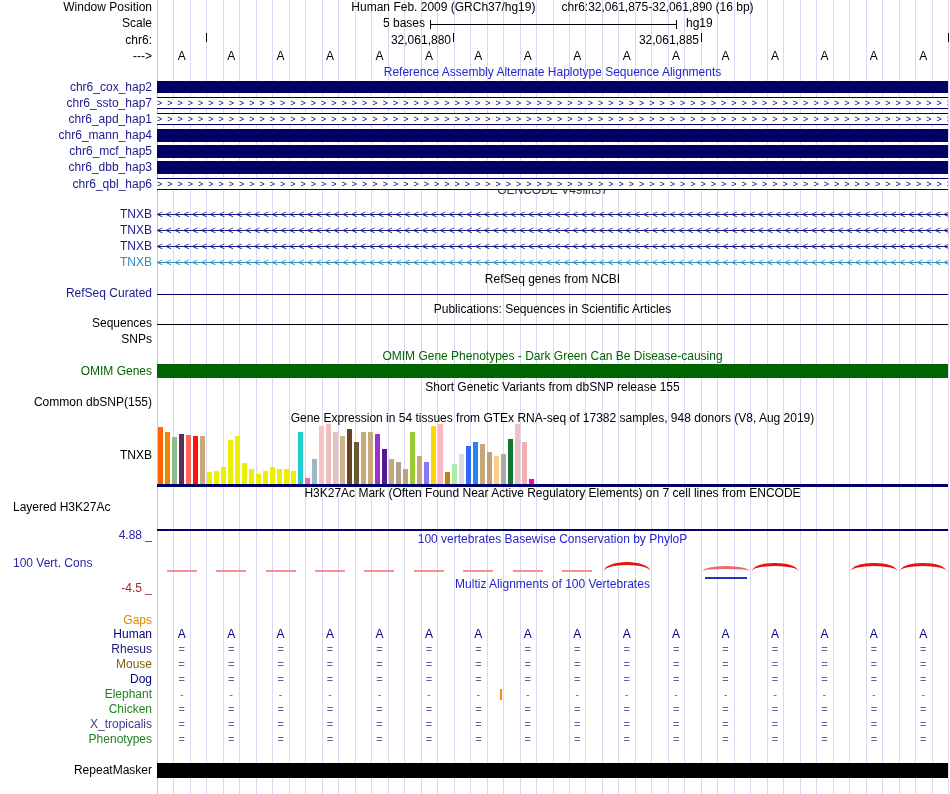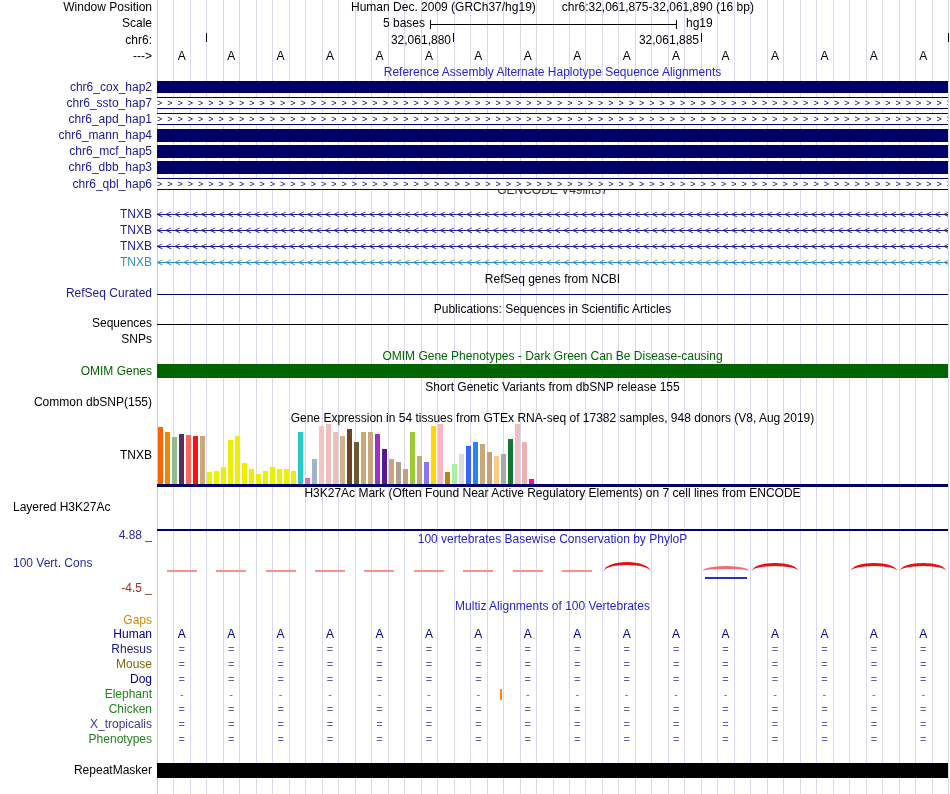--- a/index.html
+++ b/index.html
@@ -67,39 +67,39 @@
     <div style="position: absolute; left: 915.042px; top: 0px; width: 1px; height: 794px; background: rgb(216, 216, 240);"></div>
     <div style="position: absolute; left: 931.521px; top: 0px; width: 1px; height: 794px; background: rgb(216, 216, 240);"></div>
     <div style="position: absolute; left: 948px; top: 0px; width: 1px; height: 794px; background: rgb(216, 216, 240);"></div>
 
   <div class="lbl r" style="top:1px">Window Position</div>
   <div class="lbl r" style="top:17px">Scale</div>
   <div class="lbl r" style="top:34px">chr6:</div>
   <div class="lbl r" style="top:50px">---&gt;</div>
 
   <div class="title" style="top:1px">
-    <span>Human Dec. 2009 (GRCh37/hg19)</span><span class="gap"></span><span>chr6:32,061,875-32,061,890 (16 bp)</span>
+    <span>Human Feb. 2009 (GRCh37/hg19)</span><span class="gap"></span><span>chr6:32,061,875-32,061,890 (16 bp)</span>
   </div>
 
   <div class="lbl" style="right:525px;top:17px;text-align:right">5 bases</div>
   <div class="abs" style="left:430px;top:24px;width:247px;height:1px;background:#000"></div>
   <div class="abs" style="left:430px;top:20px;width:1px;height:9px;background:#000"></div>
   <div class="abs" style="left:676px;top:20px;width:1px;height:9px;background:#000"></div>
   <div class="lbl" style="left:686px;top:17px">hg19</div>
 
   <div class="title blue-title" style="top:66px">Reference Assembly Alternate Haplotype Sequence Alignments</div>
   <div class="title" style="top:184px;color:#333">GENCODE V49lift37</div>
   <div class="title" style="top:273px">RefSeq genes from NCBI</div>
   <div class="title" style="top:303px">Publications: Sequences in Scientific Articles</div>
   <div class="title green" style="top:350px">OMIM Gene Phenotypes - Dark Green Can Be Disease-causing</div>
   <div class="title" style="top:381px">Short Genetic Variants from dbSNP release 155</div>
   <div class="title" style="top:412px">Gene Expression in 54 tissues from GTEx RNA-seq of 17382 samples, 948 donors (V8, Aug 2019)</div>
   <div class="title" style="top:487px">H3K27Ac Mark (Often Found Near Active Regulatory Elements) on 7 cell lines from ENCODE</div>
   <div class="title blue-title" style="top:533px">100 vertebrates Basewise Conservation by PhyloP</div>
-  <div class="title blue-title" style="top:600px">Multiz Alignments of 100 Vertebrates</div>
+  <div class="title blue-title" style="top:578px">Multiz Alignments of 100 Vertebrates</div>
 
   <div class="lbl r navy" style="top:287px">RefSeq Curated</div>
   <div class="lbl r" style="top:317px">Sequences</div>
   <div class="lbl r" style="top:333px">SNPs</div>
   <div class="lbl r green" style="top:365px">OMIM Genes</div>
   <div class="lbl r" style="top:396px">Common dbSNP(155)</div>
   <div class="lbl r" style="top:449px">TNXB</div>
   <div class="lbl" style="left:13px;top:501px">Layered H3K27Ac</div>
   <div class="lbl r" style="top:529px;color:#2929a3">4.88 _</div>
   <div class="lbl" style="left:13px;top:557px;color:#2929a3">100 Vert. Cons</div>

